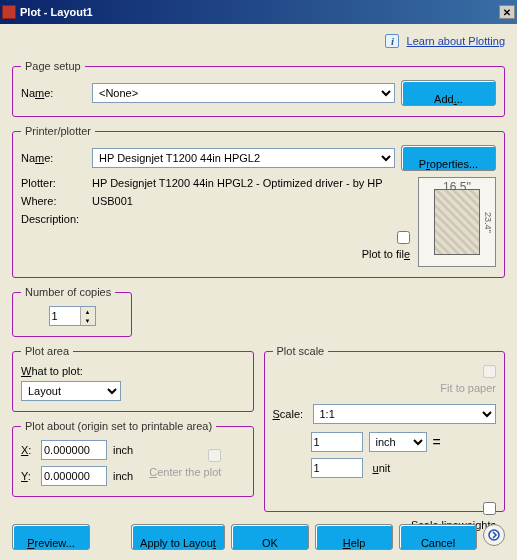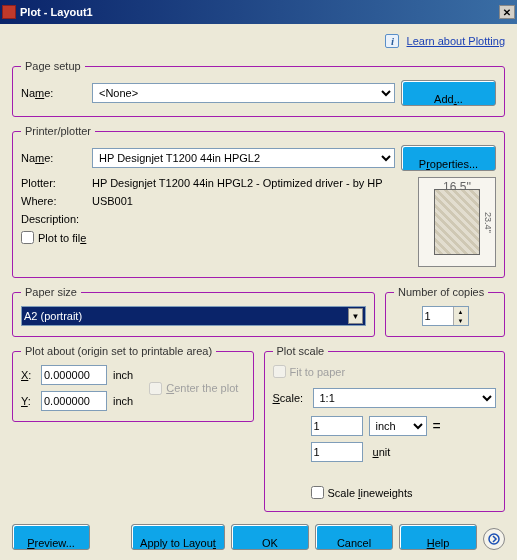--- a/index.html
+++ b/index.html
@@ -14,32 +14,32 @@
 .helprow a { color: #1a3fb5; text-decoration: underline; }
 fieldset { border: 1px solid #a21caf; border-radius: 3px; padding: 8px 8px 10px 8px; margin: 0 0 8px 0; }
 fieldset legend { padding: 0 4px; color: #333; }
 .row { display: flex; align-items: center; gap: 6px; margin-bottom: 6px; }
 .row:last-child { margin-bottom: 0; }
 .label { width: 65px; }
 .u { text-decoration: underline; }
 select, input[type=text] { border: 1px solid #7f9db9; background: #fff; height: 20px; padding: 1px 2px; }
 select { padding-right: 14px; }
 .btn { background: #0ea5e9; border: 1px solid #888; border-radius: 3px; height: 22px; padding: 12px 8px; cursor: pointer; box-shadow: inset 1px 1px 0 #fff; min-width: 78px; text-align: center; }
-.checkbox { display: flex; align-items: center; gap: 4px; }
+.checkbox { display: flex; align-items: flex-end; gap: 4px; flex-direction: column; }
 .checkbox input { margin: 0; width: 13px; height: 13px; }
 .disabled { color: #a0a0a0; }
 .preview-box { border: 1px solid #888; width: 78px; height: 90px; background: #f7f5ef; position: relative; display: flex; align-items: center; justify-content: center; }
 .preview-page { width: 46px; height: 66px; border: 1px solid #666; background: repeating-linear-gradient(45deg, #e2ddcf, #e2ddcf 3px, #cfc8b4 3px, #cfc8b4 6px); position: relative; }
 .dim-top { position: absolute; top: 2px; font-size: 12px; color: #666; }
 .dim-right { position: absolute; right: 2px; writing-mode: vertical-rl; font-size: 9px; color: #666; }
 .cols { display: flex; gap: 10px; }
 .col { flex: 1; }
 .selhl { background: #0a246a; color: #fff; padding: 2px; border: 1px solid #7f9db9; height: 20px; display: flex; align-items: center; justify-content: space-between; }
 .selhl .arrow { background: #ece9d8; border: 1px solid #888; width: 15px; height: 16px; display: flex; align-items: center; justify-content: center; color: #000; font-size: 8px; }
-.btnrow { display: flex; gap: 6px; align-items: flex-end; margin-top: 4px; }
+.btnrow { display: flex; gap: 6px; align-items: flex-start; margin-top: 4px; }
 .btnrow .spacer { flex: 1; }
 .morebtn { width: 22px; height: 22px; border: 1px solid #888; border-radius: 11px; display: flex; align-items: center; justify-content: center; background: #f5f3eb; cursor: pointer; }
 .morebtn svg { display: block; }
 .spin { display: inline-flex; border: 1px solid #7f9db9; height: 20px; background: #fff; }
 .spin input { border: none; width: 30px; height: 18px; padding: 0 2px; }
 .spin .sp { width: 15px; display: flex; flex-direction: column; }
 .spin .sp div { flex: 1; background: #ece9d8; border-left: 1px solid #aaa; display: flex; align-items: center; justify-content: center; font-size: 6px; cursor: pointer; }
 .equals { font-size: 14px; }
 </style>
 </head>
@@ -98,43 +98,43 @@
       </div>
       <div class="preview-box">
         <span class="dim-top">16.5''</span>
         <span class="dim-right">23.4''</span>
         <div class="preview-page"></div>
       </div>
     </div>
   </fieldset>
 
   <div class="cols">
-    <fieldset style="flex:1">
-      <legend>Paper size</legend>
-      <div class="selhl">
-        <span>A2 (portrait)</span>
-        <span class="arrow">▼</span>
-      </div>
-    </fieldset>
     <fieldset style="width:120px">
       <legend>Number of copies</legend>
       <div style="text-align:center">
         <span class="spin">
           <input type="text" value="1" style="">
           <span class="sp">
               <div>▲</div>
               <div>▼</div>
             </span>
         </span>
       </div>
     </fieldset>
   </div>
 
   <div class="cols">
     <div class="col" style="max-width:305px">
+      <fieldset>
+        <legend>Plot area</legend>
+        <div><span class="u">W</span>hat to plot:</div>
+        <select style="width:100px; margin-top:4px">
+          <option>Layout</option>
+        </select>
+      </fieldset>
 
       <fieldset>
         <legend>Plot about (origin set to printable area)</legend>
         <div style="display:flex; gap:16px; align-items:center">
           <div>
             <div class="row">
               <span style="width:14px"><span class="u">X</span>:</span>
               <input type="text" style="width: 66px;" value="0.000000">
               <span>inch</span>
             </div>
@@ -178,22 +178,22 @@
         </div>
       </fieldset>
     </div>
   </div>
 
   <div class="btnrow">
     <button class="btn"><span class="u">P</span>review...</button>
     <div class="spacer"></div>
     <button class="btn" style="min-width:94px">Apply to Layou<span class="u">t</span></button>
     <button class="btn">OK</button>
+    <button class="btn"><span class="u">H</span>elp</button>
     <button class="btn">Cancel</button>
-    <button class="btn"><span class="u">H</span>elp</button>
     <div class="morebtn">
       <svg width="12" height="12" viewBox="0 0 12 12">
           <circle cx="6" cy="6" r="5" fill="none" stroke="#1a4fb5" stroke-width="1.5"></circle>
           <path d="M5 3 L8 6 L5 9" fill="none" stroke="#1a4fb5" stroke-width="1.5"></path>
         </svg>
     </div>
   </div>
 </div>
 
 </body></html>

